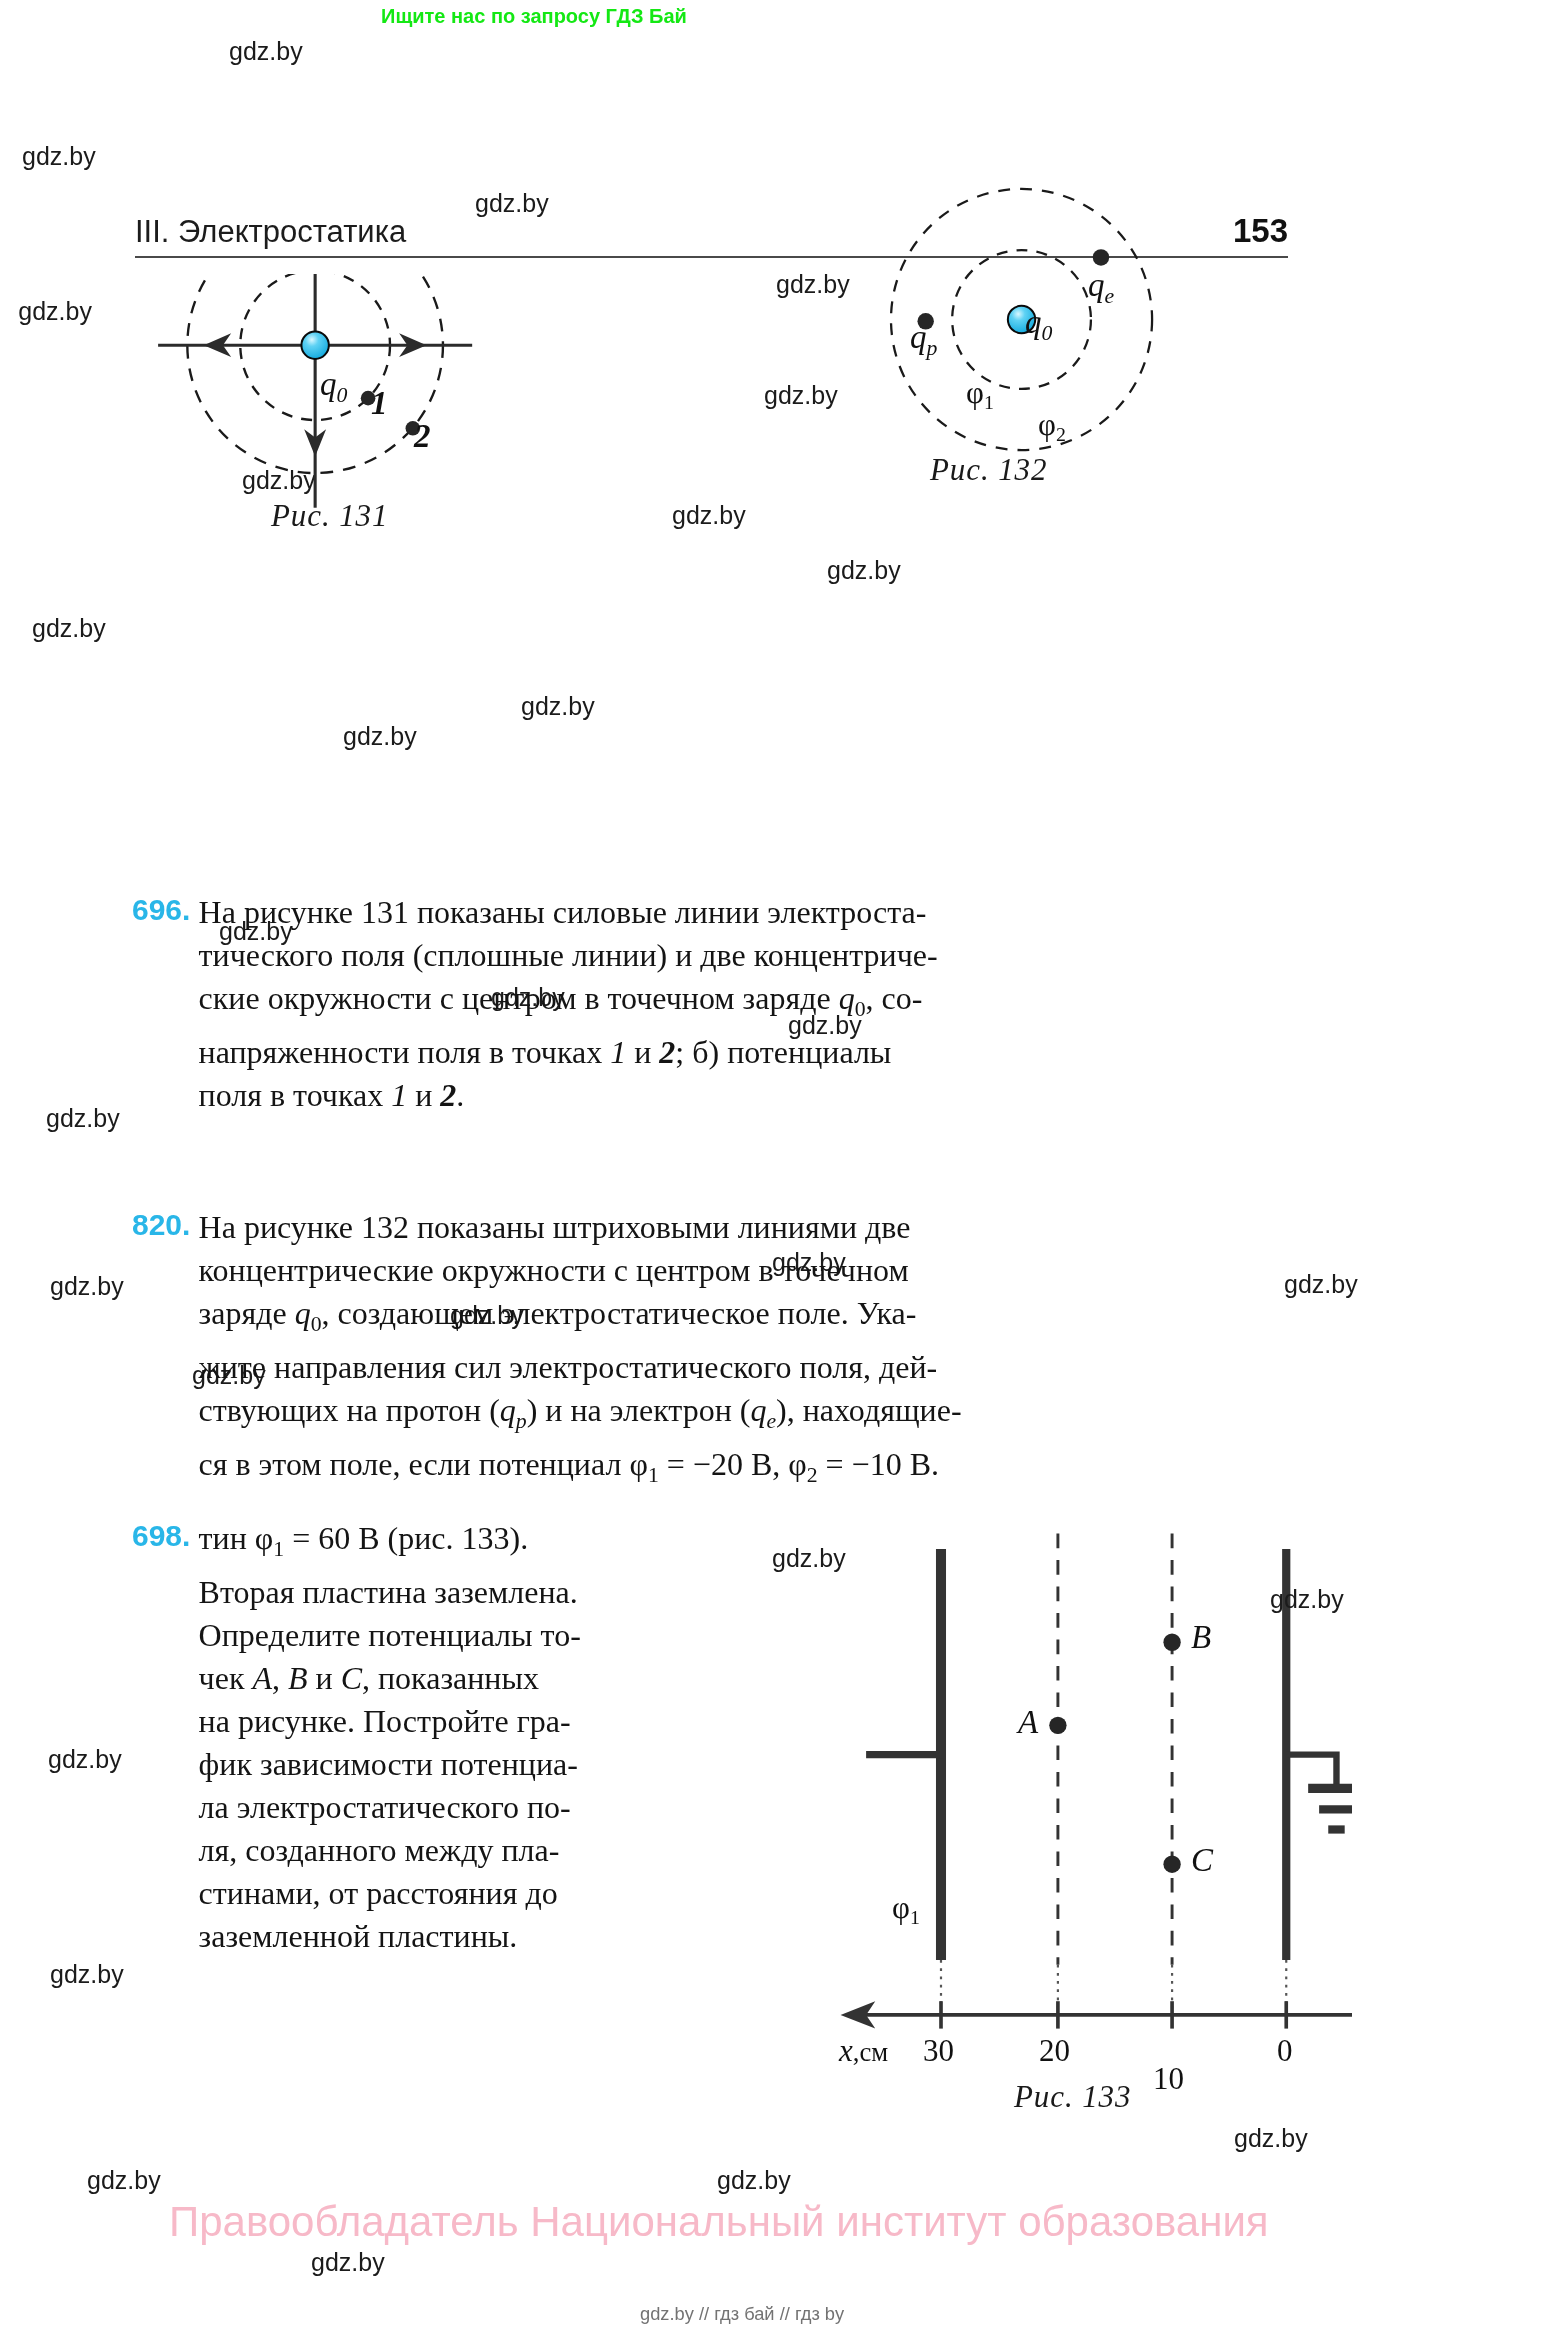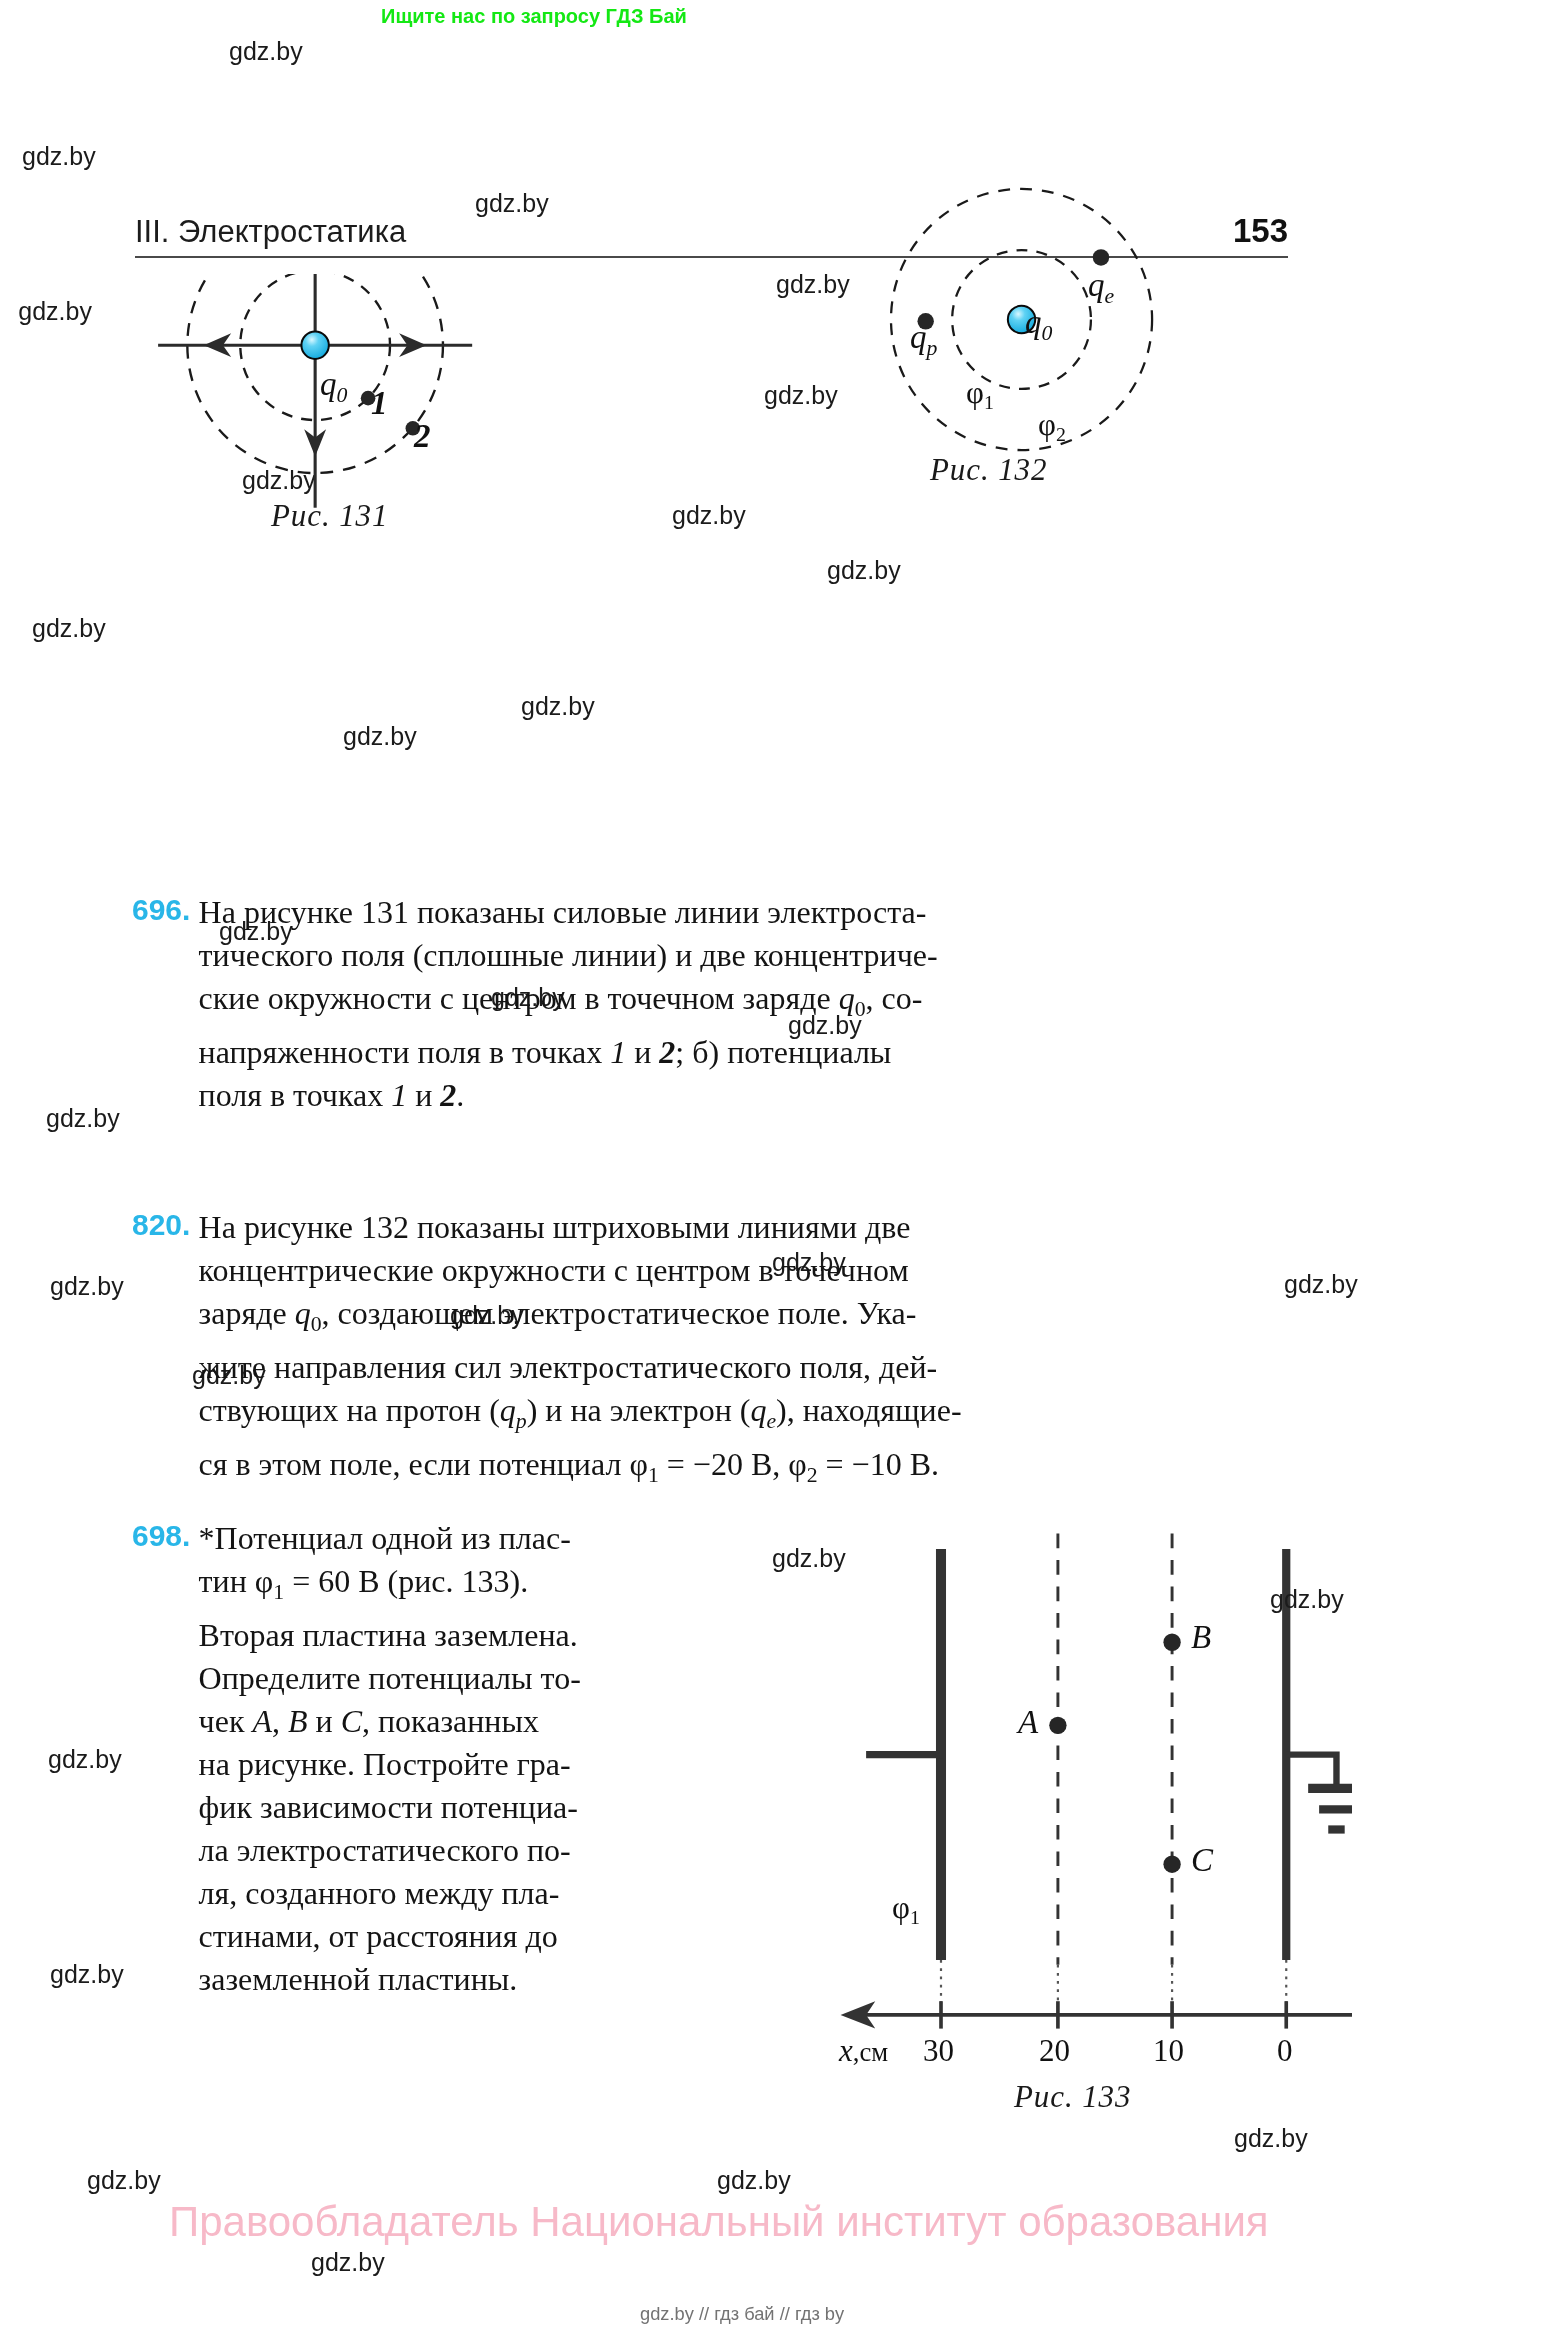--- a/index.html
+++ b/index.html
@@ -229,21 +229,20 @@
     <div>заряде <i>q</i><span class="subn">0</span>, создающем электростатическое поле. Ука-</div>
     <div>жите направления сил электростатического поля, дей-</div>
     <div>ствующих на протон (<i>q</i><span class="sub">p</span>) и на электрон (<i>q</i><span class="sub">e</span>), находящие-</div>
     <div>ся в этом поле, если потенциал φ<span class="subn">1</span> = −20 В, φ<span class="subn">2</span> = −10 В.</div>
   </div>
 </div>
 
 <div class="prob" style="left:132px;top:1517px;width:658px;">
   <div class="pnum">698.</div>
   <div class="ptext" style="width:603px;">
-    <div>*Потенциал одной из плас-</div>
     <div>тин φ<span class="subn">1</span> = 60 В (рис. 133).</div>
     <div>Вторая пластина заземлена.</div>
     <div>Определите потенциалы то-</div>
     <div>чек <i>A</i>, <i>B</i> и <i>C</i>, показанных</div>
     <div>на рисунке. Постройте гра-</div>
     <div>фик зависимости потенциа-</div>
     <div>ла электростатического по-</div>
     <div>ля, созданного между пла-</div>
     <div>стинами, от расстояния до</div>
     <div>заземленной пластины.</div>
@@ -292,21 +291,21 @@
   <div class="mlab" style="left:387px;top:334px;">C</div>
   <div class="plab" style="left:88px;top:382px;">
     <span>φ</span><span class="s">1</span>
   </div>
 
   <div class="mlab" style="left:35px;top:525px;font-size:31px;">
     <span>x</span><span style="font-style:normal;font-size:0.86em;">,см</span>
   </div>
   <div class="plab" style="left:119px;top:525px;">30</div>
   <div class="plab" style="left:235px;top:525px;">20</div>
-  <div class="plab" style="left:349px;top:525px;font-family:Liberation Serif, serif;">10</div>
+  <div class="plab" style="left:349px;top:553px;font-family:Liberation Serif, serif;">10</div>
   <div class="plab" style="left:473px;top:525px;">0</div>
 </div>
 <div class="figcap" style="left:1014px;top:2079px;">Рис. 133</div>
 
 <div class="wm" style="left:1284px;top:1270px;font-size:25px;">gdz.by</div>
 <div class="wm" style="left:772px;top:1544px;font-size:25px;">gdz.by</div>
 <div class="wm" style="left:1270px;top:1585px;font-size:25px;">gdz.by</div>
 <div class="wm" style="left:48px;top:1745px;font-size:25px;">gdz.by</div>
 <div class="wm" style="left:50px;top:1960px;font-size:25px;">gdz.by</div>
 <div class="wm" style="left:1234px;top:2124px;font-size:25px;">gdz.by</div>

